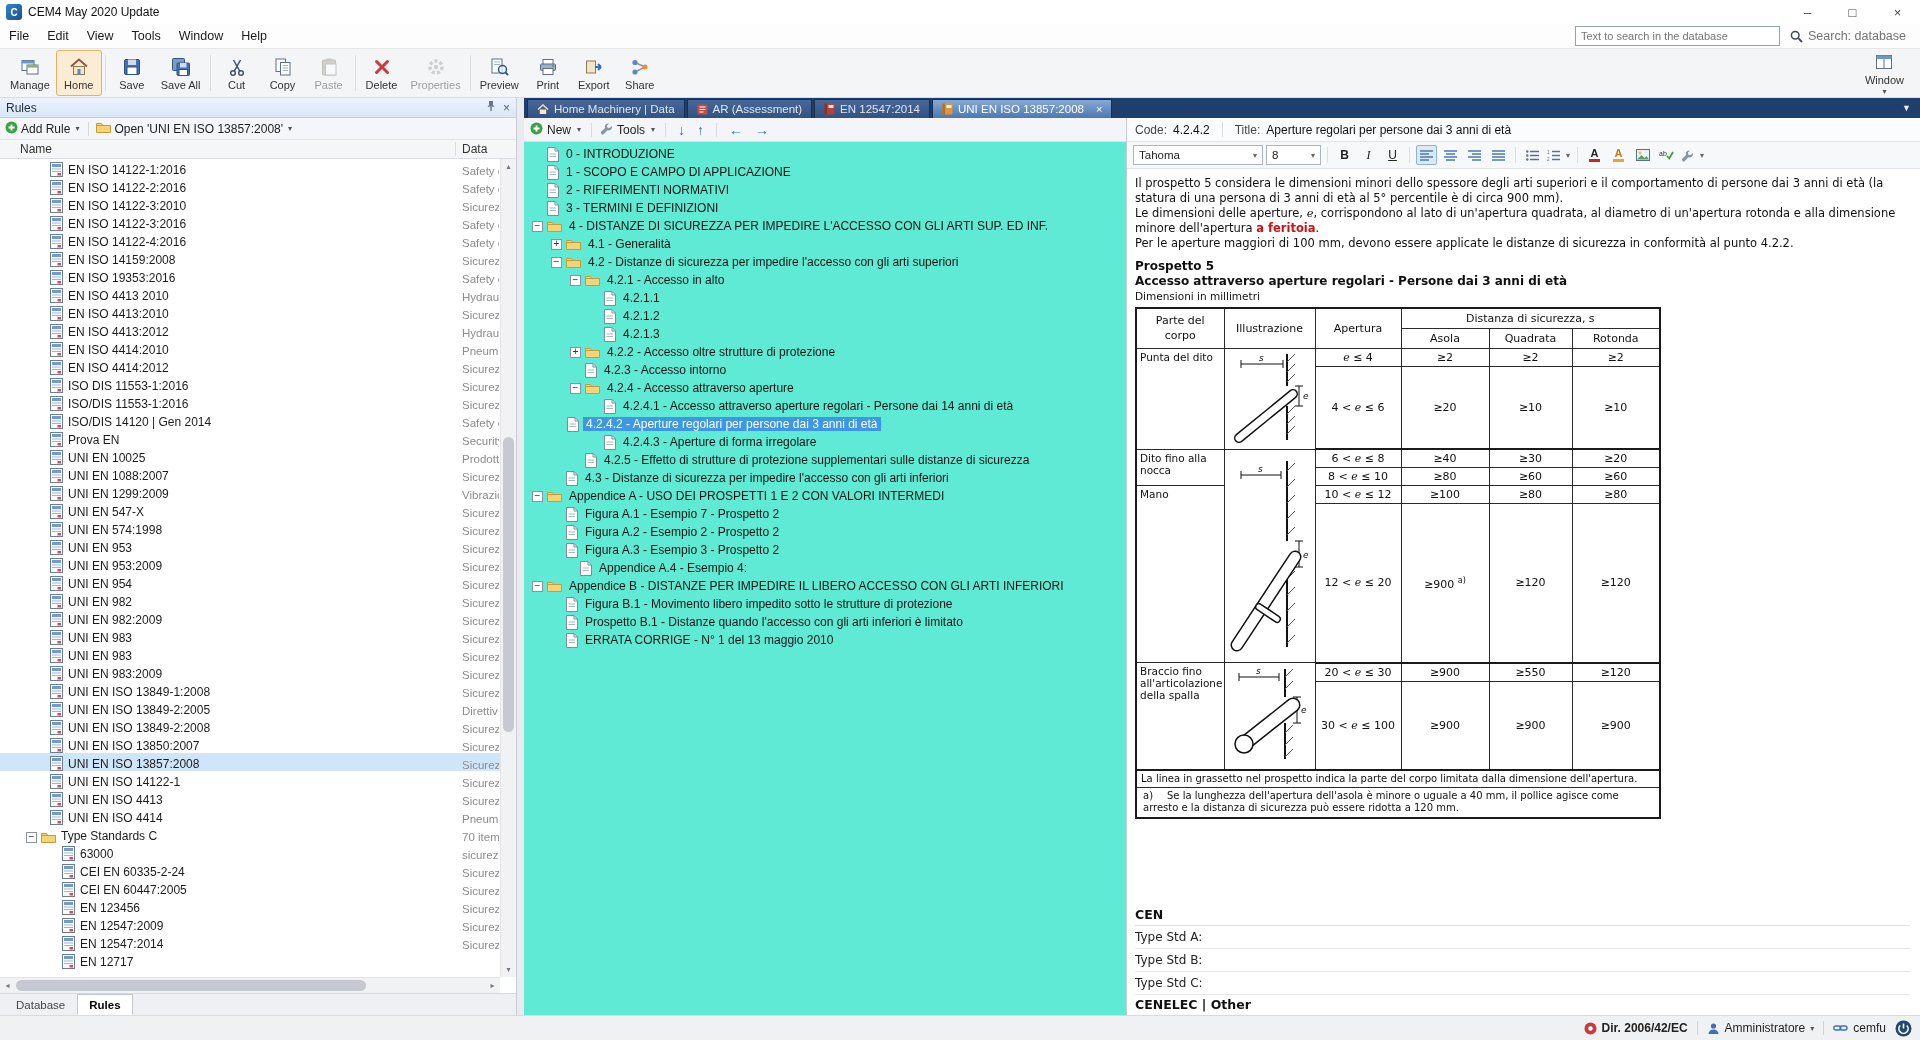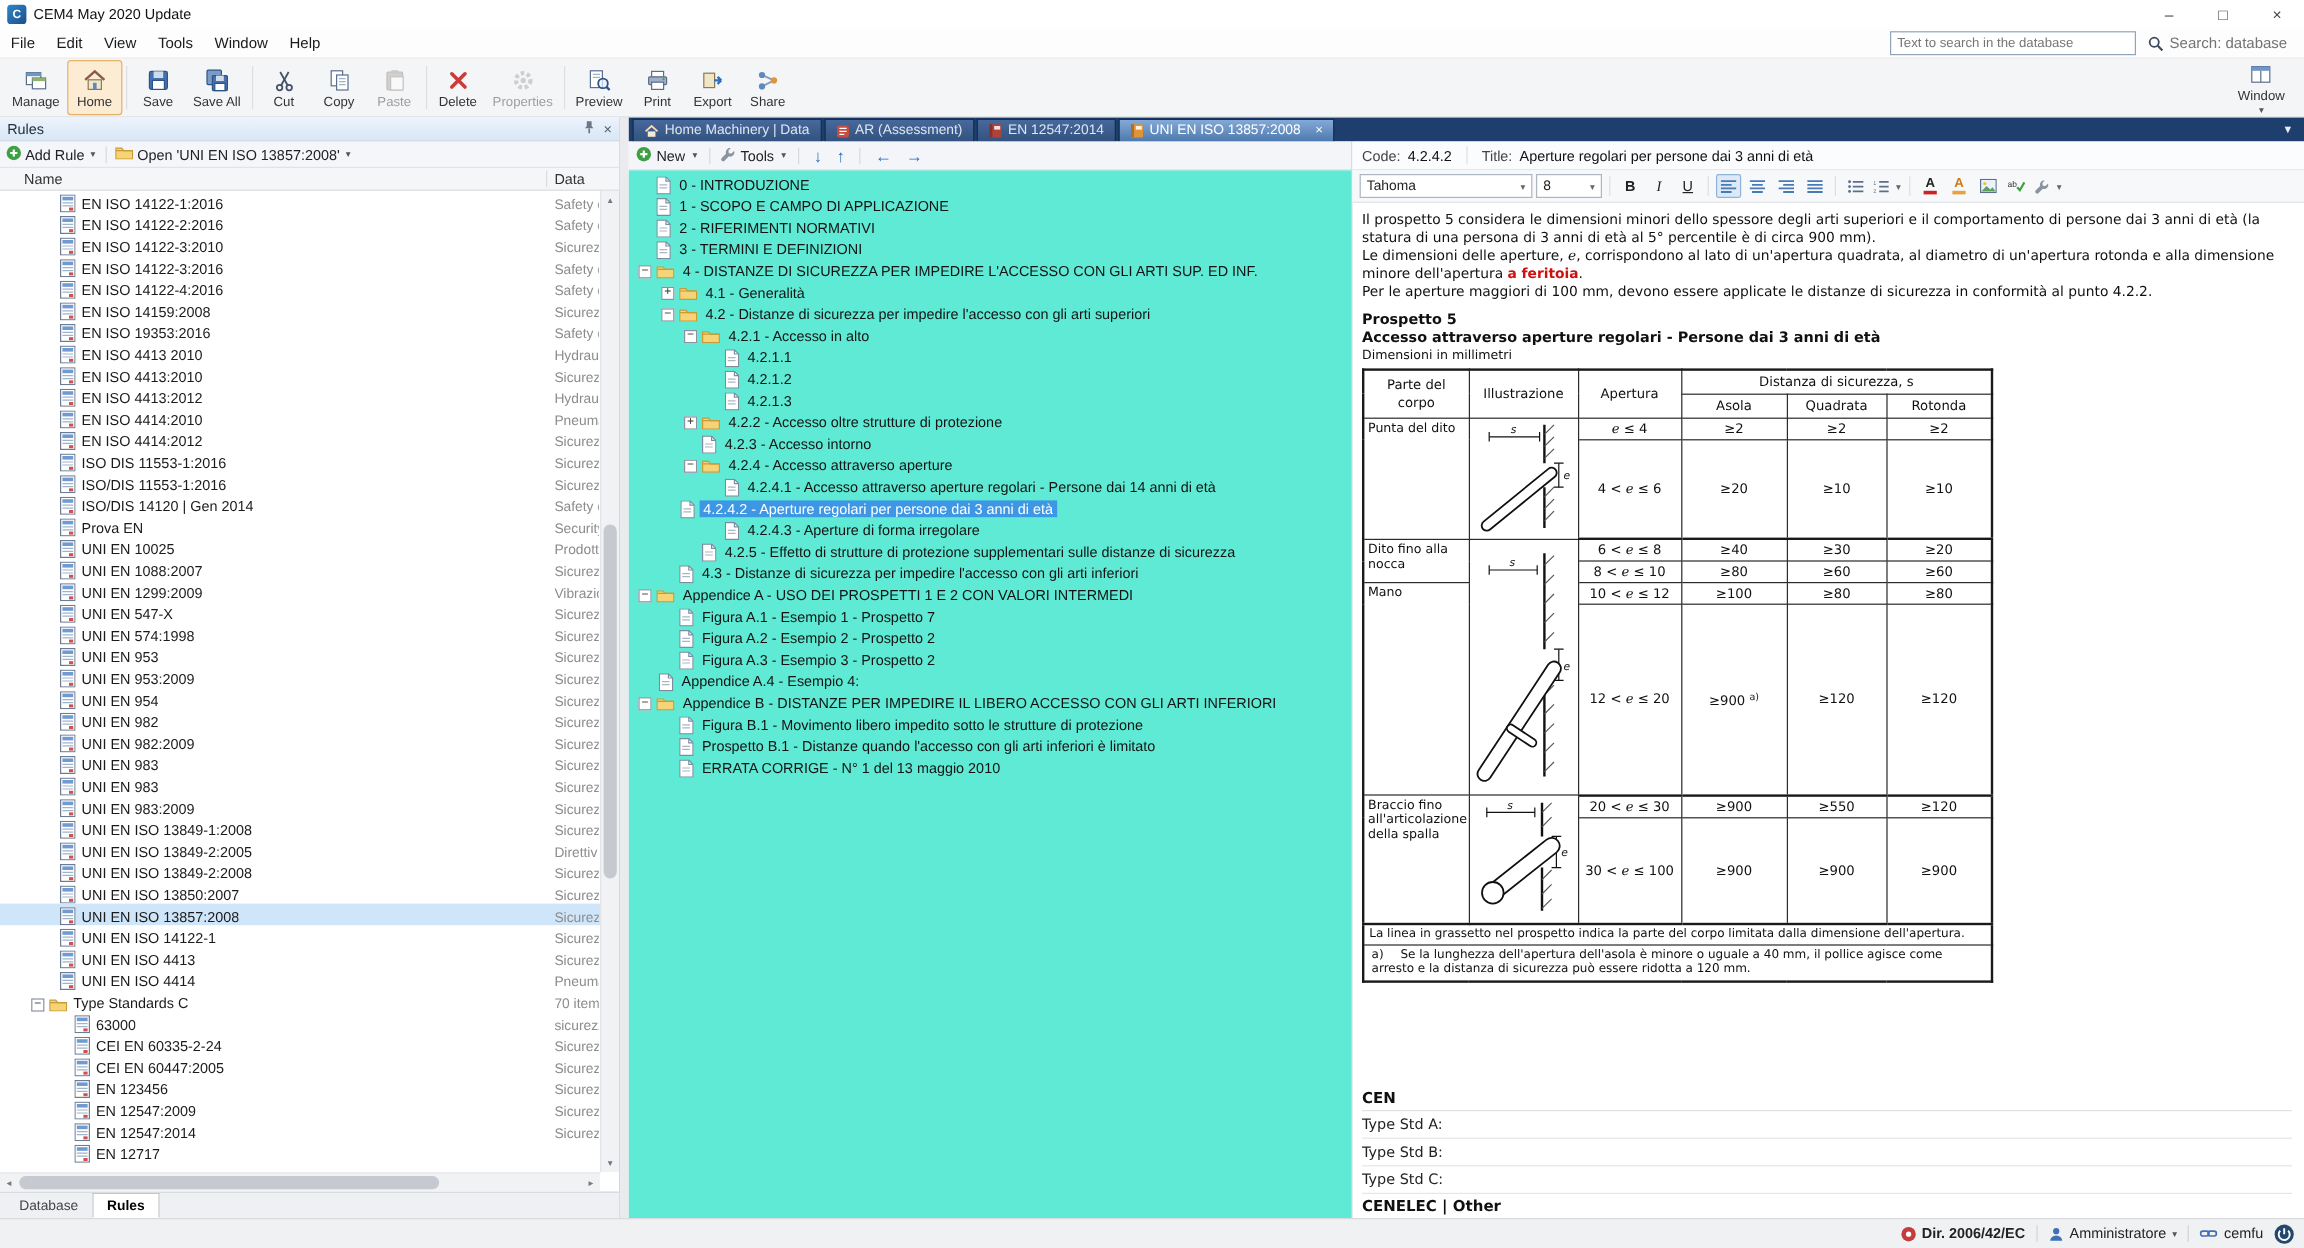--- a/index.html
+++ b/index.html
@@ -87,21 +87,21 @@
   .ct-label { padding:0 3px; }
   .ct-label.sel { background:#3e97e4; color:#fff; }
 
   
   .editor-panel { flex:1; display:flex; flex-direction:column; min-width:0; }
   .editor-header { height:24px; display:flex; align-items:center; font-size:12px; background:#fbfcfd; border-bottom:1px solid #e0e3e8; padding:0 8px; color:#111; flex:0 0 auto; }
   .eh-label { color:#444; margin-right:6px; }
   .eh-sep { width:1px; height:15px; background:#dcdfe4; margin:0 12px; }
   .format-toolbar { height:27px; display:flex; align-items:center; gap:3px; padding:0 6px; background:#f7f8fa; border-bottom:1px solid #e0e3e8; flex:0 0 auto; }
   .fmt-select { height:20px; border:1px solid #adb5c1; background:#fff; display:flex; align-items:center; justify-content:space-between; padding:0 5px; font-size:11.5px; color:#222; }
-  .fmt-select.font { width:144px; }
+  .fmt-select.font { width:130px; }
   .fmt-select.size { width:55px; }
   .fmt-caret { font-size:8px; color:#666; margin-left:6px; }
   .fmt-sep { width:1px; height:16px; background:#dcdee2; margin:0 3px; }
   .fmt-btn { min-width:21px; height:20px; display:flex; align-items:center; justify-content:center; font-size:12px; color:#222; border:1px solid transparent; border-radius:2px; }
   .fmt-btn.b { font-weight:bold; }
   .fmt-btn.i { font-style:italic; font-family:"Liberation Serif",serif; }
   .fmt-btn.u { text-decoration:underline; }
   .fmt-btn.pressed { background:#dce9f7; border-color:#8fb2d9; }
   .a-btn { display:flex; flex-direction:column; align-items:center; line-height:10px; font-size:11px; font-weight:bold; }
   .a-bar { width:11px; height:3px; margin-top:1px; }
@@ -1253,21 +1253,21 @@
               <div class="ct-row" style="padding-left: 27px;">
                 <span class="exp-spacer"></span>
                 <span class="ic">
                   <svg width="12" height="15" viewBox="0 0 12 15">
                     <path d="M0.5 0.5 H8 L11.5 4 V14.5 H0.5 Z" fill="#fff" stroke="#7c8ca0"></path>
                     <path d="M8 0.5 V4 H11.5" fill="none" stroke="#7c8ca0"></path>
                     <line x1="2.5" y1="7" x2="9" y2="7" stroke="#aab6c4"></line>
                     <line x1="2.5" y1="9.5" x2="9" y2="9.5" stroke="#aab6c4"></line>
                   </svg>
                 </span>
-                <span class="ct-label">Figura A.1 - Esempio 1 - Prospetto 7</span>
+                <span class="ct-label">Figura A.1 - Esempio 7 - Prospetto 2</span>
               </div>
               <div class="ct-row" style="padding-left: 27px;">
                 <span class="exp-spacer"></span>
                 <span class="ic">
                   <svg width="12" height="15" viewBox="0 0 12 15">
                     <path d="M0.5 0.5 H8 L11.5 4 V14.5 H0.5 Z" fill="#fff" stroke="#7c8ca0"></path>
                     <path d="M8 0.5 V4 H11.5" fill="none" stroke="#7c8ca0"></path>
                     <line x1="2.5" y1="7" x2="9" y2="7" stroke="#aab6c4"></line>
                     <line x1="2.5" y1="9.5" x2="9" y2="9.5" stroke="#aab6c4"></line>
                   </svg>
@@ -1279,21 +1279,21 @@
                 <span class="ic">
                   <svg width="12" height="15" viewBox="0 0 12 15">
                     <path d="M0.5 0.5 H8 L11.5 4 V14.5 H0.5 Z" fill="#fff" stroke="#7c8ca0"></path>
                     <path d="M8 0.5 V4 H11.5" fill="none" stroke="#7c8ca0"></path>
                     <line x1="2.5" y1="7" x2="9" y2="7" stroke="#aab6c4"></line>
                     <line x1="2.5" y1="9.5" x2="9" y2="9.5" stroke="#aab6c4"></line>
                   </svg>
                 </span>
                 <span class="ct-label">Figura A.3 - Esempio 3 - Prospetto 2</span>
               </div>
-              <div class="ct-row" style="padding-left: 10px;">
+              <div class="ct-row" style="padding-left: 41px;">
                 <span class="exp-spacer"></span>
                 <span class="ic">
                   <svg width="12" height="15" viewBox="0 0 12 15">
                     <path d="M0.5 0.5 H8 L11.5 4 V14.5 H0.5 Z" fill="#fff" stroke="#7c8ca0"></path>
                     <path d="M8 0.5 V4 H11.5" fill="none" stroke="#7c8ca0"></path>
                     <line x1="2.5" y1="7" x2="9" y2="7" stroke="#aab6c4"></line>
                     <line x1="2.5" y1="9.5" x2="9" y2="9.5" stroke="#aab6c4"></line>
                   </svg>
                 </span>
                 <span class="ct-label">Appendice A.4 - Esempio 4:</span>

